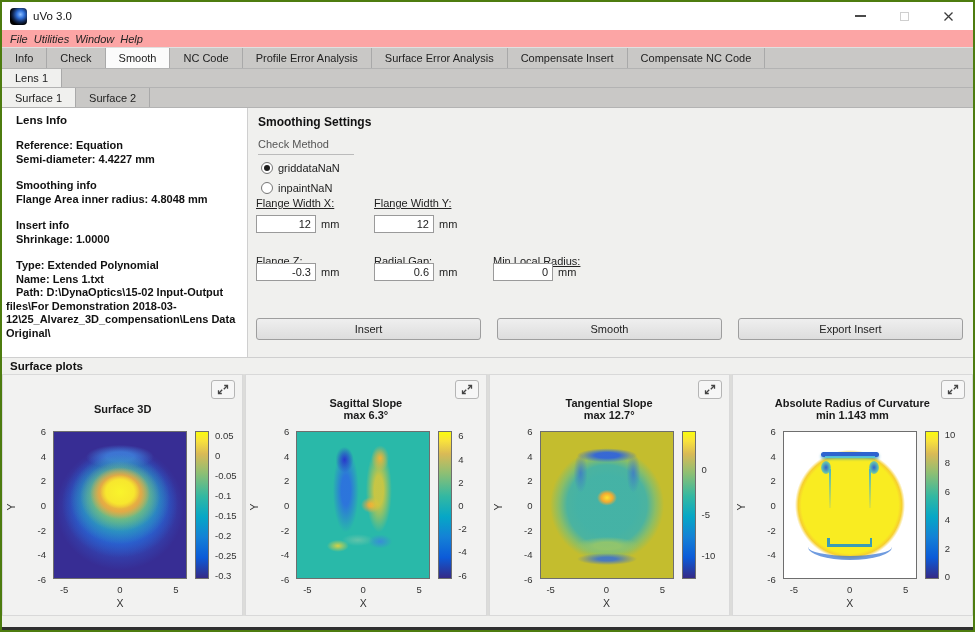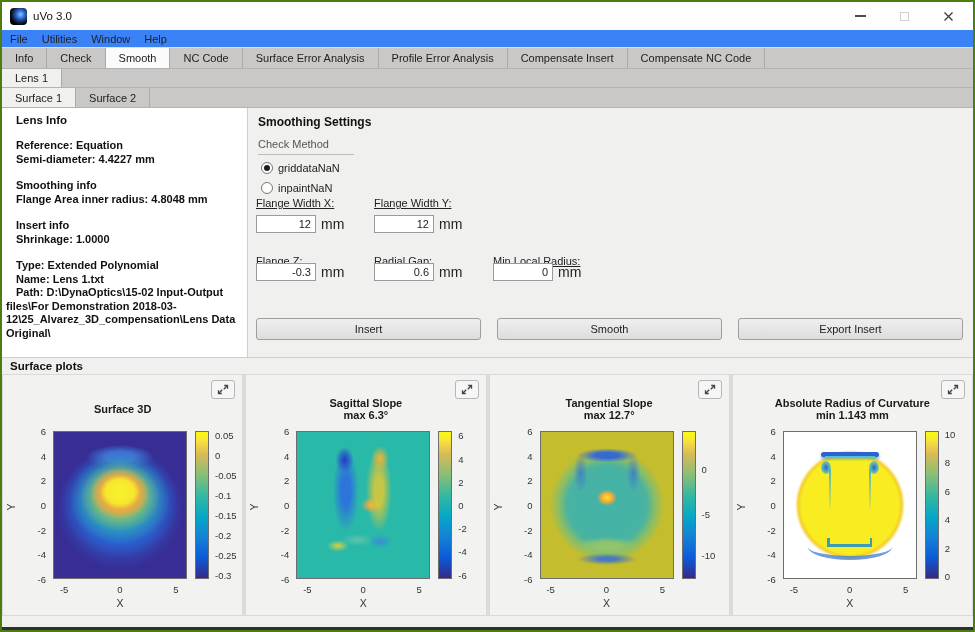--- a/index.html
+++ b/index.html
@@ -11,22 +11,22 @@
   .titlebar { height:28px; background:#fff; display:flex; align-items:center; padding:0 8px; flex:0 0 auto; }
   .app-icon { width:17px; height:17px; border-radius:4px; margin-right:6px;
               background:radial-gradient(circle at 62% 38%, #8fc0ff 0%, #2f6fd8 26%, #12264f 52%, #000 72%); }
   .app-title { font-size:11.5px; color:#111; }
   .win-controls { margin-left:auto; display:flex; align-items:center; gap:26px; padding-right:8px; }
   .wc { width:18px; height:16px; display:flex; align-items:center; justify-content:center; cursor:default; }
   .wc-min-glyph { width:11px; height:2px; background:#4a4a4a; }
   .wc-max-glyph { width:9px; height:9px; border:1.5px solid #cfcfcf; }
 
   
-  .menubar { height:18px; background:#3b82f6; border-bottom:1px solid #e0e0e0; display:flex;
-             align-items:center; padding:0 8px; gap:14px; flex:0 0 auto; }
+  .menubar { height:18px; background:#fca5a5; border-bottom:1px solid #e0e0e0; display:flex;
+             align-items:center; padding:0 8px; gap:6px; flex:0 0 auto;font-style:italic; }
   .menu-item { font-size:11px; color:#222; }
 
   
   .tabrow { display:flex; align-items:stretch; background:#c9c8c6; border-bottom:1px solid #b3b3b3; flex:0 0 auto; }
   .tabrow1 { height:21px; }
   .tabrow2 { height:19px; }
   .tabrow3 { height:20px; }
   .tab { display:flex; align-items:center; padding:0 13px; font-size:11px; color:#222;
          border-right:1px solid #a9a9a9; white-space:nowrap; }
   .tabrow1 .tab.active { background:#fbfbfb; }
@@ -46,21 +46,21 @@
                   padding-bottom:4px; border-bottom:1px solid #bbb; }
   .radio-row { position:absolute; left:13px; display:flex; align-items:center; gap:5px; }
   .radio-row.r1 { top:54px; } .radio-row.r2 { top:74px; }
   .radio { width:12px; height:12px; border:1px solid #767676; border-radius:50%; background:#fff; flex:0 0 auto; }
   .radio.checked::after { content:''; display:block; width:6px; height:6px; margin:2px; background:#1d1d1d; border-radius:50%; }
   .radio-label { font-size:11px; color:#222; }
   .fld-label { position:absolute; font-size:11px; color:#222; white-space:nowrap;text-decoration:underline; }
   .fld-input-wrap { position:absolute; display:flex; align-items:center; gap:5px; }
   .num { width:60px; height:18px; border:1px solid #9a9a9a; background:#fff; font-family:"Liberation Sans",sans-serif;
          font-size:11px; color:#222; text-align:right; padding:0 4px; }
-  .unit { font-size:14px; color:#222; }
+  .unit { font-size:11px; color:#222; }
   .c1 { left:8px; } .c2 { left:126px; } .c3 { left:245px; }
   .lr1 { top:89px; } .ir1 { top:107px; } .lr2 { top:147px; } .ir2 { top:155px; }
   .btn-row { position:absolute; left:8px; right:10px; top:210px; display:flex; gap:16px; }
   .btn { flex:1 1 0; height:22px; border:1px solid #9e9e9e; border-radius:3px;
          background:linear-gradient(#efefef,#dddddd); font-family:"Liberation Sans",sans-serif;
          font-size:11px; color:#222; }
 
   
   .sp-heading { flex:0 0 17px; background:#f0f0ee; border-top:1px solid #cfcfcf; font-size:11.5px;
                 font-weight:bold; color:#111; padding:2px 0 0 8px; }
@@ -166,22 +166,22 @@
       <span class="menu-item">Utilities</span>
       <span class="menu-item">Window</span>
       <span class="menu-item">Help</span>
     </div>
 
   <div class="tabrow tabrow1">
       <div class="tab">Info</div>
       <div class="tab">Check</div>
       <div class="tab active">Smooth</div>
       <div class="tab">NC Code</div>
+      <div class="tab">Profile Error Analysis</div>
       <div class="tab">Surface Error Analysis</div>
-      <div class="tab">Profile Error Analysis</div>
       <div class="tab">Compensate Insert</div>
       <div class="tab">Compensate NC Code</div>
     </div>
   <div class="tabrow tabrow2">
       <div class="tab active">Lens 1</div>
     </div>
   <div class="tabrow tabrow3">
       <div class="tab active">Surface 1</div>
       <div class="tab">Surface 2</div>
     </div>

